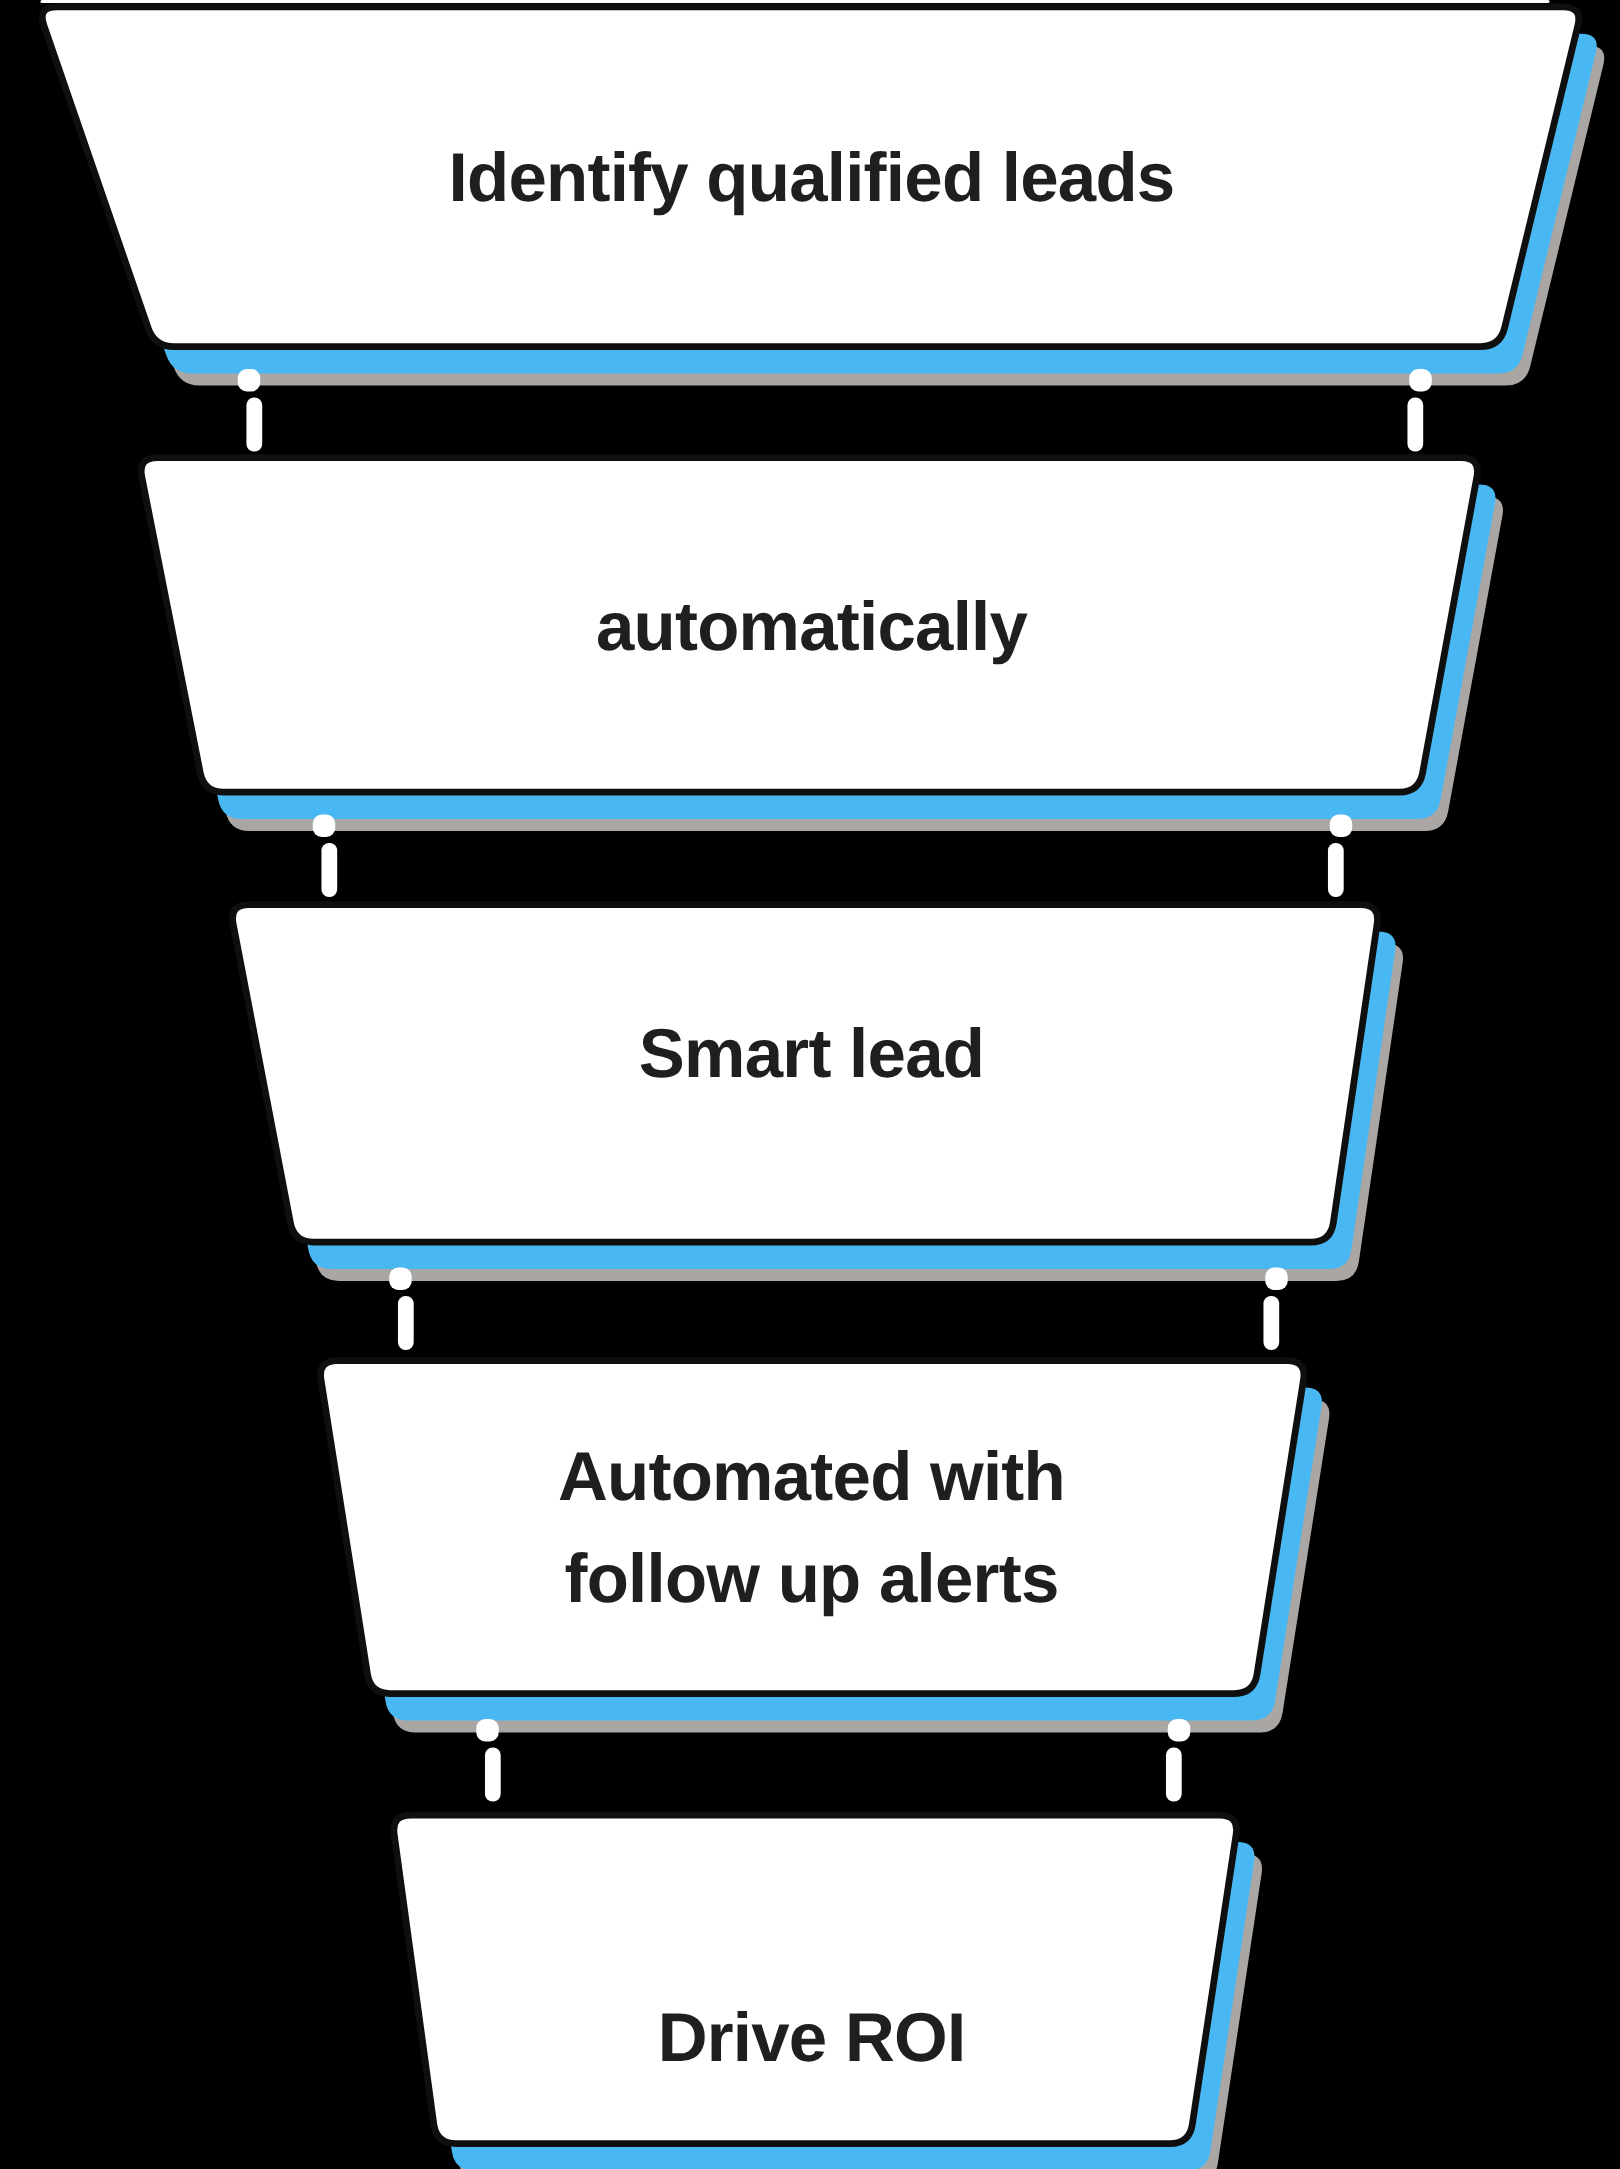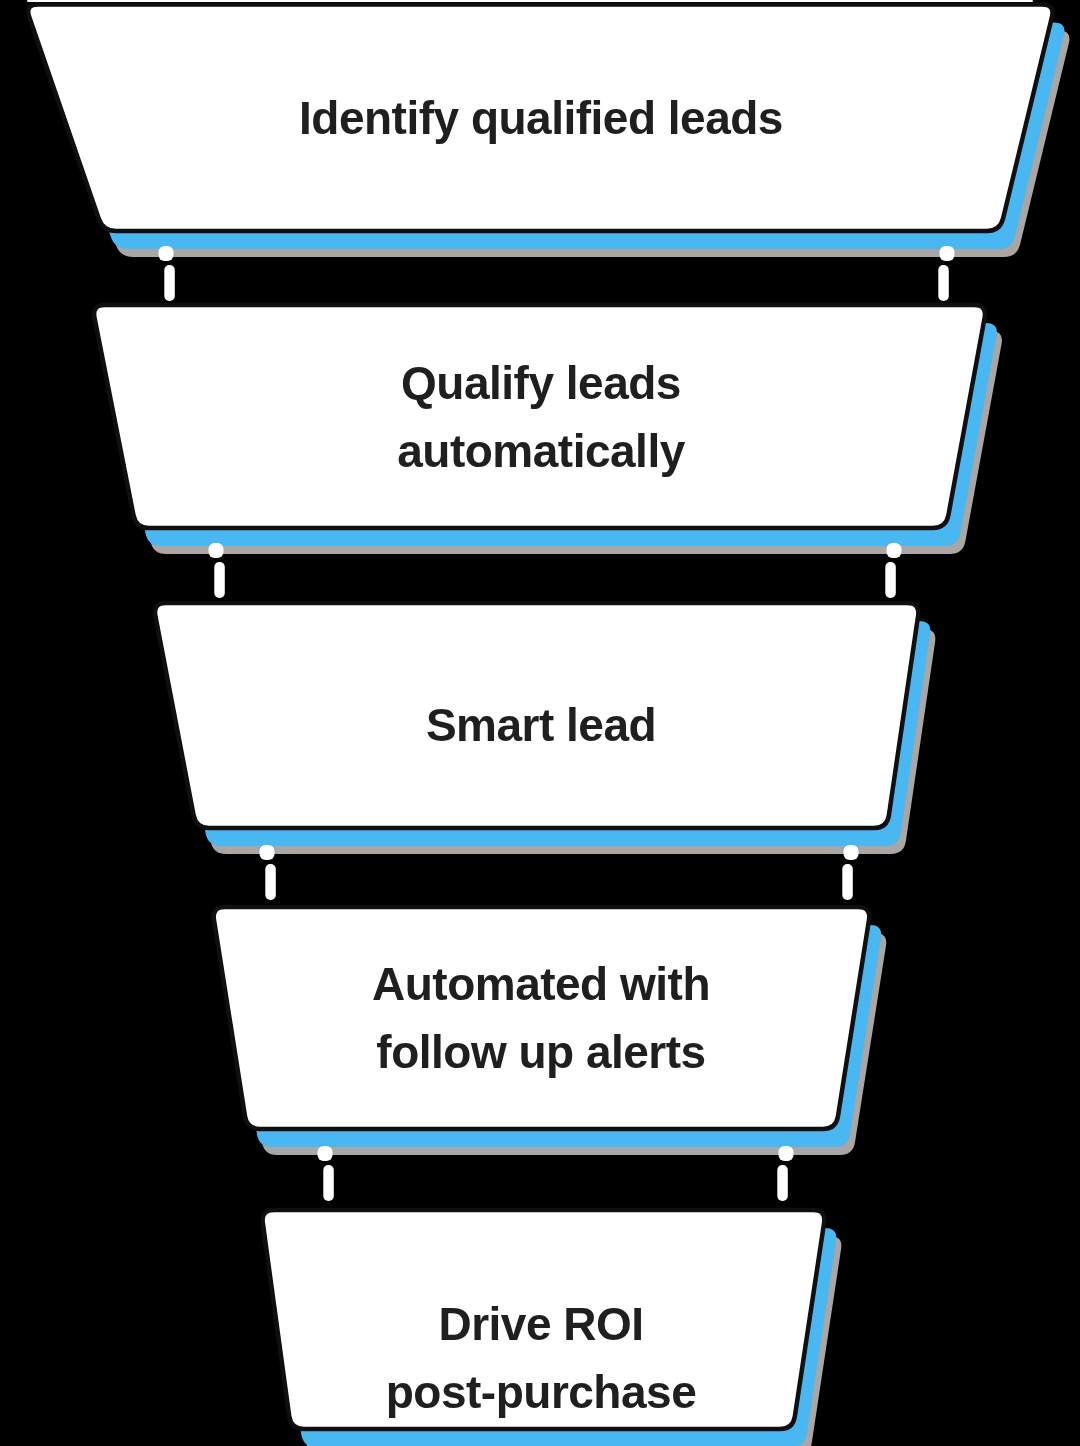--- a/index.html
+++ b/index.html
@@ -30,21 +30,21 @@
     font-size: 46px;
     font-weight: 700;
     letter-spacing: -0.5px;
     line-height: 68px;
     color: #1f1f1f;
     pointer-events: none;
     z-index: 2;
   }
   .s1 { top: 4px;    height: 227px; left: 91px;  width: 900px; }
   .s2 { top: 305px;  height: 223px; left: 141px; width: 800px; }
-  .s3 { top: 612px;  height: 225px; left: 179px; width: 724px; }
+  .s3 { top: 589px;  height: 225px; left: 179px; width: 724px; }
   .s4 { top: 907px;  height: 222px; left: 221px; width: 640px; }
   .s5 { top: 1248px; height: 219px; left: 271px; width: 540px; }
 </style>
 </head>
 <body>
 
 <div class="canvas">
 
   <svg id="shapes" width="1080" height="1446" viewBox="0 0 1080 1446">
       <path d="M29.2,16.8Q25,4.5 38.0,4.5L1042.0,4.5Q1055,4.5 1051.9,17.1L1003.1,218.4Q1000,231 987.0,231.0L116.0,231.0Q103,231 98.8,218.7Z" fill="#a9a6a4" transform="translate(17,26)"></path>
@@ -79,31 +79,29 @@
       <rect x="323.3" y="1165" width="10.5" height="36" rx="5" ry="5" fill="#ffffff"></rect>
       <rect x="778.5" y="1146" width="15" height="15" rx="6" ry="6" fill="#ffffff"></rect>
       <rect x="777.3" y="1165" width="10.5" height="36" rx="5" ry="5" fill="#ffffff"></rect>
     </svg>
 
   <div class="stage-label s1">
     <div>Identify qualified leads</div>
   </div>
 
   <div class="stage-label s2">
-    <div>Qualify leads</div>
     <div>automatically</div>
   </div>
 
   <div class="stage-label s3">
     <div>Smart lead</div>
   </div>
 
   <div class="stage-label s4">
     <div>Automated with</div>
     <div>follow up alerts</div>
   </div>
 
   <div class="stage-label s5">
     <div>Drive ROI</div>
-    <div>post-purchase</div>
   </div>
 
 </div>
 
 </body></html>

